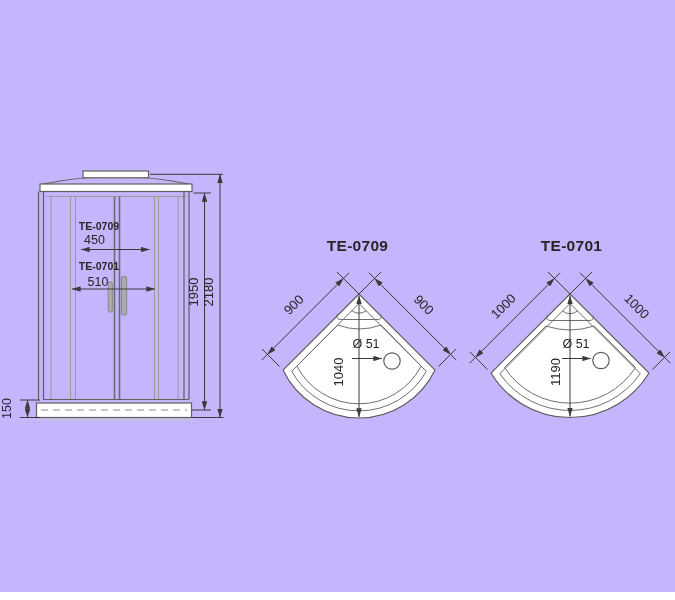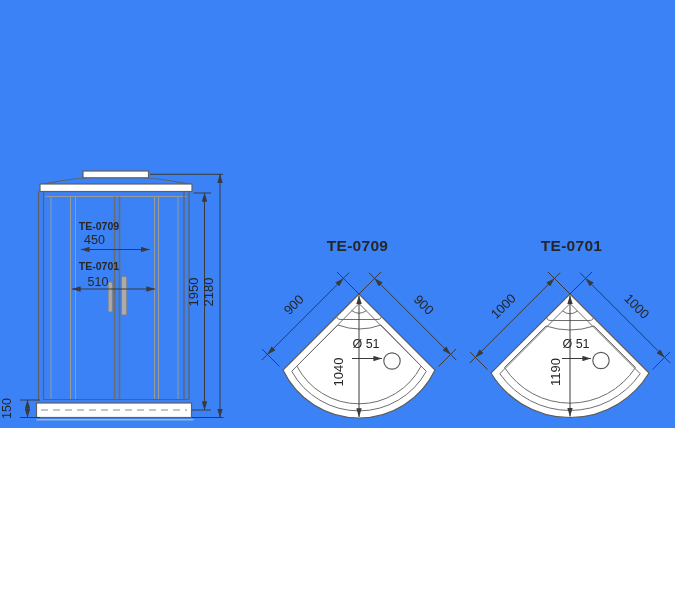--- a/index.html
+++ b/index.html
@@ -1,16 +1,16 @@
 <!DOCTYPE html>
 <html><head>
 <meta charset="utf-8">
 <style>
   html,body{margin:0;padding:0;background:#ffffff;}
-  .stage{position:relative;width:675px;height:428px;background:#3b82f6;overflow:hidden;
+  .stage{position:relative;width:675px;height:592px;background:#c4b5fd;overflow:hidden;
          font-family:"Liberation Sans",sans-serif;}
   svg{display:block;}
   
   .frame   {stroke:#5f5f5f;stroke-width:1.2;fill:none;}
   .framefill{stroke:#5f5f5f;stroke-width:1.2;fill:#ffffff;}
   .glass   {stroke:#9a9a9a;stroke-width:1;fill:none;}
   .stile   {stroke:#6b6b6b;stroke-width:1.6;fill:none;}
   .tray    {stroke:#5a5a5a;stroke-width:1.15;fill:#ffffff;}
   .trayln  {stroke:#6e6e6e;stroke-width:1;fill:none;}
   .dim     {stroke:#3a3a3a;stroke-width:1;fill:none;}

